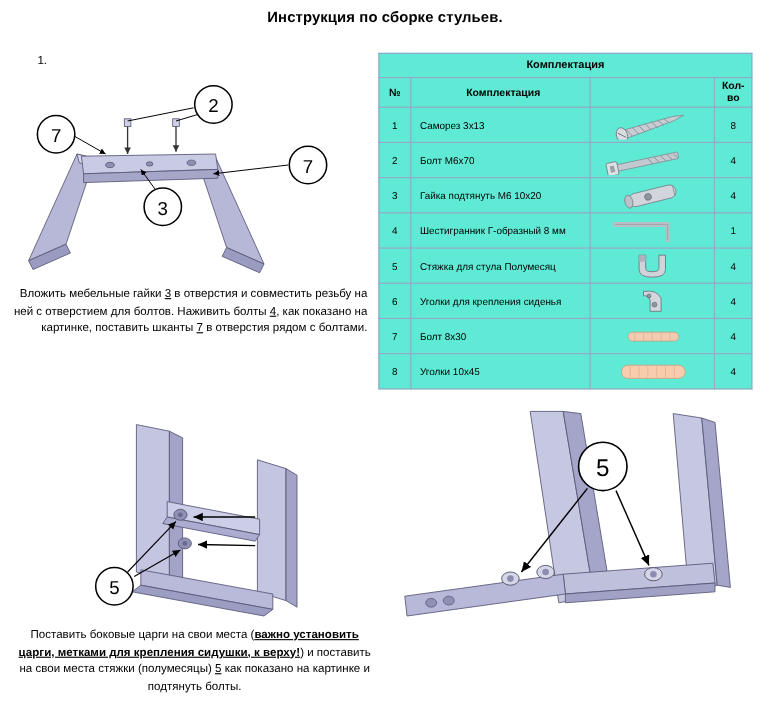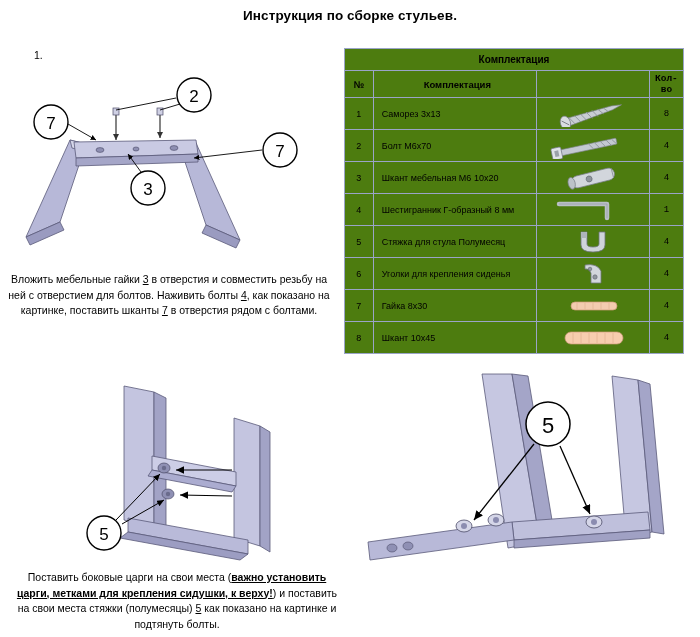--- a/index.html
+++ b/index.html
@@ -45,21 +45,21 @@
     font-size: 10.5px;
   }
   
   .parts-table {
     position: absolute;
     left: 344px;
     top: 48px;
     width: 340px;
     border-collapse: collapse;
     font-size: 9px;
-    background: #4d7c0f;
+    background: #5eead4;
   }
   .parts-table th, .parts-table td {
     border: 1px solid #9aa4c8;
     padding: 2px 3px;
     vertical-align: middle;
   }
   .parts-table .caption-cell {
     text-align: center;
     font-weight: bold;
     font-size: 10px;
@@ -67,21 +67,21 @@
   }
   .parts-table .hdr {
     text-align: center;
     font-weight: bold;
     font-size: 9.5px;
     height: 17px;
   }
   .col-num { width: 24px; text-align: center; }
   .col-name { width: 168px; padding-left: 8px !important; }
   .col-img { width: 108px; text-align: center; }
-  .col-qty { width: 28px; text-align: center; font-family: Liberation Mono, monospace; }
+  .col-qty { width: 28px; text-align: center; }
   .parts-table tbody tr { height: 32px; }
   .part-img {
     display: block;
     margin: 0 auto;
     height: 26px;
   }
   
   .fig {
     position: absolute;
   }
@@ -89,23 +89,23 @@
   #fig-bl  { left: 4px;  top: 378px; }
   #fig-br  { left: 362px; top: 372px; }
   
   .cap {
     position: absolute;
     font-size: 10.5px;
     line-height: 15.5px;
   }
   #cap-top {
     left: 4px;
-    top: 272px;
+    top: 260px;
     width: 330px;
-    text-align: center;
+    text-align: right;
   }
   #cap-bottom {
     left: 12px;
     top: 570px;
     width: 330px;
     text-align: center;
   }
   .u { text-decoration: underline; }
   .b { font-weight: bold; }
   .cap .u-num { text-decoration: underline; }
@@ -227,21 +227,21 @@
               <rect x="6" y="6" width="10" height="12" rx="1.5" fill="#dfe3e8" stroke="#70767f" stroke-width="0.7"></rect>
               <rect x="9" y="9" width="4" height="6" fill="#9aa1a9"></rect>
             </g>
           </svg>
         </td>
         <td class="col-qty">4</td>
       </tr>
 
       <tr>
         <td class="col-num">3</td>
-        <td class="col-name">Шкант мебельная М6 10х20</td>
+        <td class="col-name">Гайка подтянуть М6 10х20</td>
         <td class="col-img">
           <svg class="part-img" width="96" height="24" viewBox="0 0 96 24">
             <g transform="rotate(-14 48 12)">
               <rect x="26" y="6" width="44" height="12" rx="6" fill="#d2d6dc" stroke="#787e87" stroke-width="0.7"></rect>
               <ellipse cx="26" cy="12" rx="3.5" ry="6" fill="#bcc2c9" stroke="#787e87" stroke-width="0.7"></ellipse>
               <ellipse cx="44" cy="12" rx="3" ry="3" fill="#8e949c" stroke="#5e646c" stroke-width="0.6"></ellipse>
               <line x1="68" y1="7" x2="68" y2="17" stroke="#8b9199" stroke-width="0.8"></line>
             </g>
           </svg>
         </td>
@@ -280,37 +280,37 @@
             <path d="M40,4 Q52,2 56,10 L56,22 L46,22 L46,12 Q44,7 40,8 Z" fill="#d3d7dd" stroke="#70767e" stroke-width="0.8"></path>
             <circle cx="50" cy="16" r="2.2" fill="#9096a0" stroke="#5f656d" stroke-width="0.6"></circle>
             <circle cx="45" cy="8" r="1.8" fill="#9096a0" stroke="#5f656d" stroke-width="0.6"></circle>
           </svg>
         </td>
         <td class="col-qty">4</td>
       </tr>
 
       <tr>
         <td class="col-num">7</td>
-        <td class="col-name">Гайка 8х30</td>
+        <td class="col-name">Болт 8х30</td>
         <td class="col-img">
           <svg class="part-img" width="96" height="22" viewBox="0 0 96 22">
             <rect x="26" y="7" width="46" height="8" rx="4" fill="#f3cbb0" stroke="#cf9b79" stroke-width="0.7"></rect>
             <line x1="32" y1="7.5" x2="32" y2="14.5" stroke="#e0b192" stroke-width="0.7"></line>
             <line x1="40" y1="7.5" x2="40" y2="14.5" stroke="#e0b192" stroke-width="0.7"></line>
             <line x1="48" y1="7.5" x2="48" y2="14.5" stroke="#e0b192" stroke-width="0.7"></line>
             <line x1="56" y1="7.5" x2="56" y2="14.5" stroke="#e0b192" stroke-width="0.7"></line>
             <line x1="64" y1="7.5" x2="64" y2="14.5" stroke="#e0b192" stroke-width="0.7"></line>
           </svg>
         </td>
         <td class="col-qty">4</td>
       </tr>
 
       <tr>
         <td class="col-num">8</td>
-        <td class="col-name">Шкант 10х45</td>
+        <td class="col-name">Уголки 10х45</td>
         <td class="col-img">
           <svg class="part-img" width="96" height="22" viewBox="0 0 96 22">
             <rect x="20" y="5" width="58" height="12" rx="6" fill="#f7cdae" stroke="#cf9b79" stroke-width="0.7"></rect>
             <line x1="28" y1="6" x2="28" y2="16" stroke="#e3b392" stroke-width="0.8"></line>
             <line x1="36" y1="6" x2="36" y2="16" stroke="#e3b392" stroke-width="0.8"></line>
             <line x1="44" y1="6" x2="44" y2="16" stroke="#e3b392" stroke-width="0.8"></line>
             <line x1="52" y1="6" x2="52" y2="16" stroke="#e3b392" stroke-width="0.8"></line>
             <line x1="60" y1="6" x2="60" y2="16" stroke="#e3b392" stroke-width="0.8"></line>
             <line x1="68" y1="6" x2="68" y2="16" stroke="#e3b392" stroke-width="0.8"></line>
           </svg>

